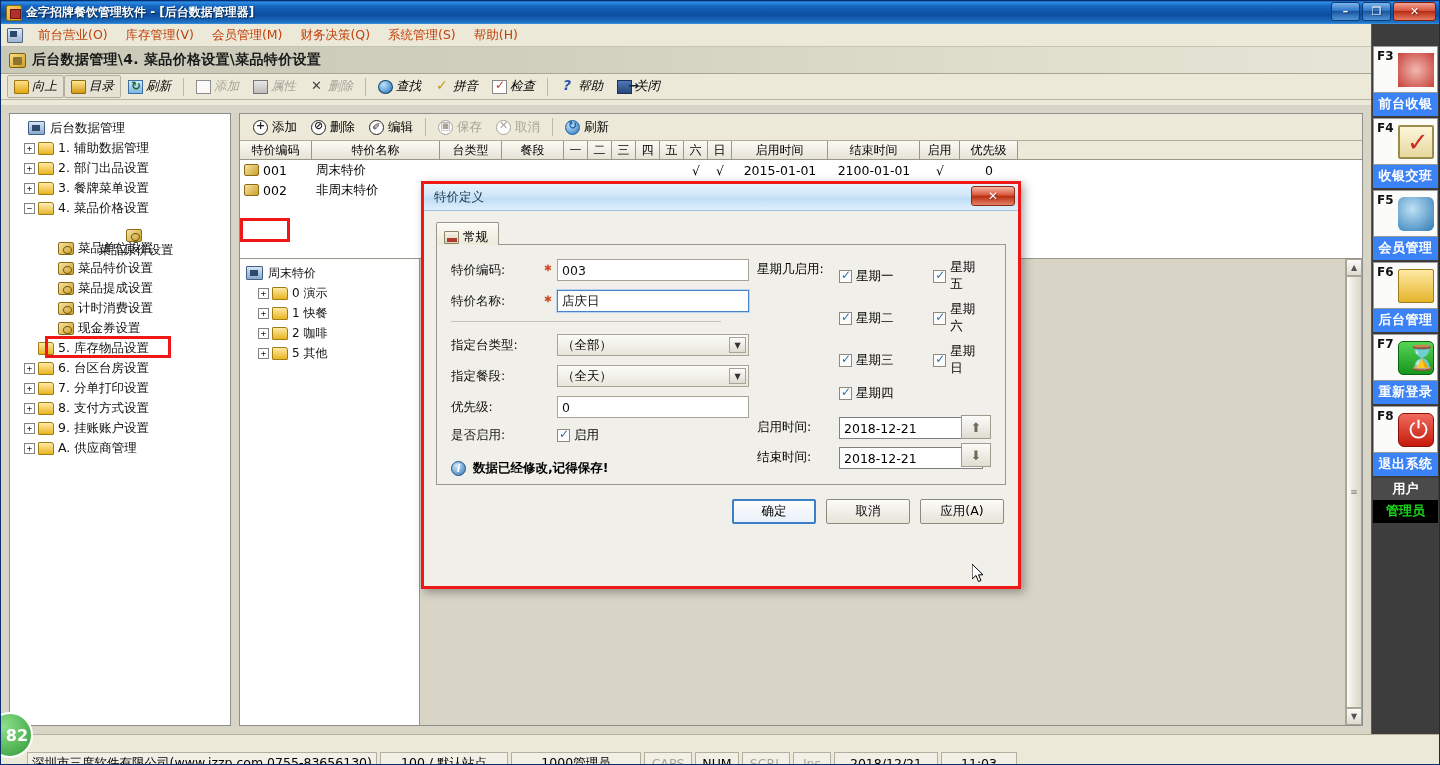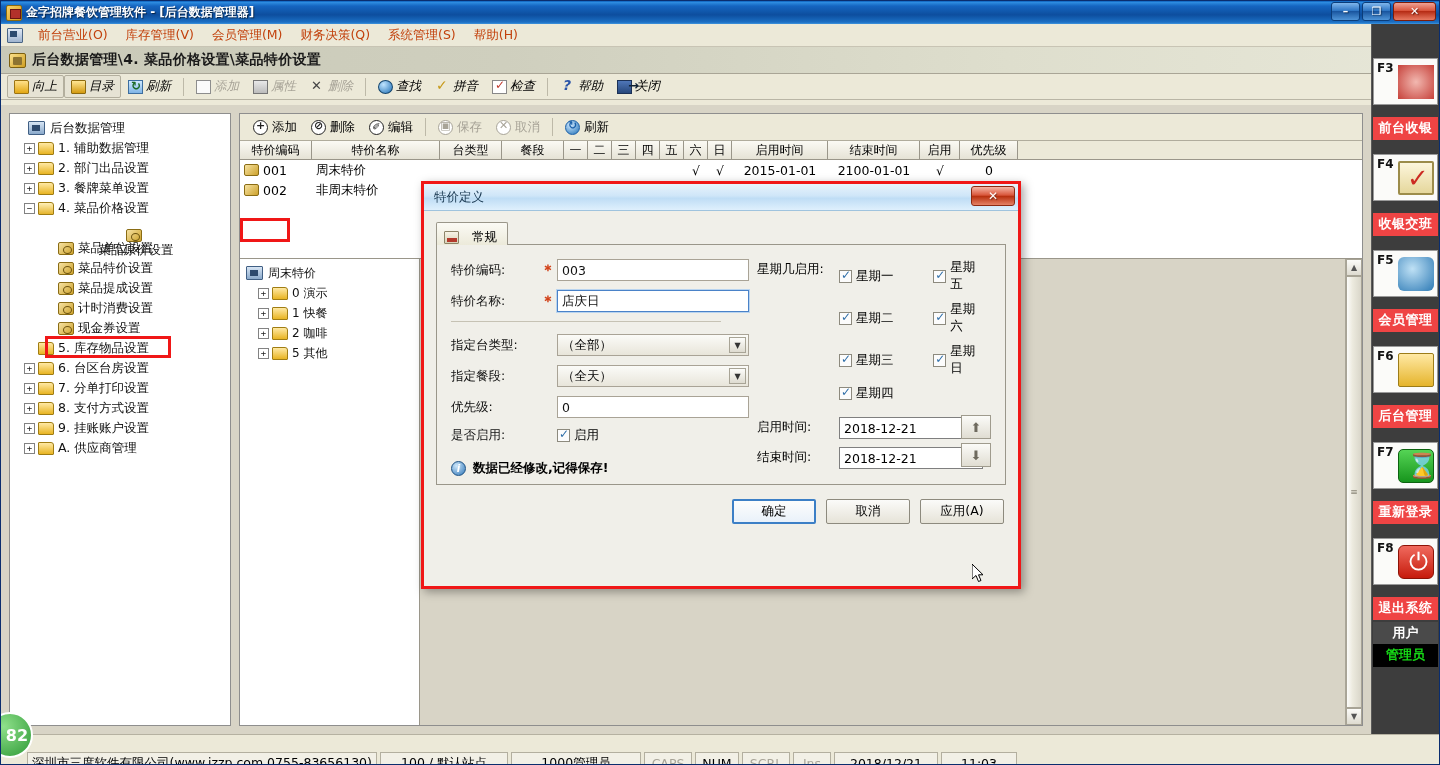--- a/index.html
+++ b/index.html
@@ -223,27 +223,27 @@
   .vsthumb{ flex:1;margin:0;background:linear-gradient(to right,#fcfcfa,#eceade 40%,#d9d6c9);border:1px solid #a8a496;
             display:flex;align-items:center;justify-content:center;color:#8a8678;font-size:9px;}
 
   
   .rail{
     position:absolute; right:0; top:23px; width:68px; bottom:30px;
     background:#3d3d3d; border-left:1px solid #5a5a5a;
     display:flex;flex-direction:column; padding-top:22px;
   }
   .railcell{
-    background:#fbfbf9; border:1px solid #9a9a9a; margin:12px 1px;
+    background:#fbfbf9; border:1px solid #9a9a9a; margin:0 1px;
     height:47px; position:relative; display:flex;align-items:center;
   }
   .railkey{ position:absolute;left:3px;top:2px;font-size:12px;font-weight:bold;color:#111;}
   .railglyph{ position:absolute;right:3px;top:6px;width:36px;height:34px; }
   .raillabel{
-    background:#ef4444;color:#fff;text-align:center;font-size:13px;
+    background:#3b82f6;color:#fff;text-align:center;font-size:13px;
     padding:2px 0 3px; margin:0 1px 2px; font-weight:bold; letter-spacing:.5px;
     white-space:nowrap;
   }
   .railuser{ background:#4a4a4a;color:#fff;text-align:center;font-size:13px;padding:2px 0;margin:0 1px;font-weight:bold;}
   .railadmin{ background:#000;color:#16d916;text-align:center;font-size:13px;padding:2px 0 3px;margin:0 1px;font-weight:bold;}
 
   .gl-table{ background:radial-gradient(circle at 50% 50%,#f2b8b0,#c6413a); }
   .gl-clip{ background:linear-gradient(to bottom,#fdf6dc,#e5d79c); border:2px solid #9c8c4a; border-radius:2px;}
   .gl-clip:after{content:"\2713";position:absolute;left:7px;top:2px;font-size:26px;color:#cc2a22;font-weight:bold;line-height:26px;}
   .gl-users{ background:radial-gradient(circle at 40% 35%,#bfe1f5,#2d7ab5); border-radius:6px;}
@@ -291,21 +291,21 @@
   .dlgclose{
     position:absolute;right:3px;top:2px;width:44px;height:20px;
     background:linear-gradient(to bottom,#f6b6a6,#d9573c 45%,#b8300f 52%,#e58266);
     border:1px solid #8d2a12;border-radius:3px;color:#fff;font-weight:bold;font-size:12px;
     display:flex;align-items:center;justify-content:center;
     text-shadow:1px 1px 1px rgba(0,0,0,.4);
   }
   .dlgbody{ position:absolute;left:0;right:0;top:27px;bottom:0;background:#f0efe9;padding:10px 12px 0; }
   .tabstrip{ display:flex; height:24px; border-bottom:1px solid #9a968a; margin-bottom:0;}
   .tab{
-    display:flex;align-items:center;gap:13px;padding:8px 10px 2px 7px;
+    display:flex;align-items:center;gap:4px;padding:8px 10px 2px 7px;
     background:linear-gradient(to bottom,#fbfaf5,#eceada);
     border:1px solid #9a968a;border-bottom:none;font-size:12.5px;
     border-radius:2px 2px 0 0; position:relative; top:1px;
   }
   .tab .ti{
     width:15px;height:13px;flex:none;
     background:linear-gradient(to bottom,#f7f3e6,#d8d2b8);
     border:1px solid #8d8468;border-radius:1px;position:relative;
   }
   .tab .ti:after{content:"";position:absolute;left:2px;top:6px;width:10px;height:4px;background:#b33a2c;}

